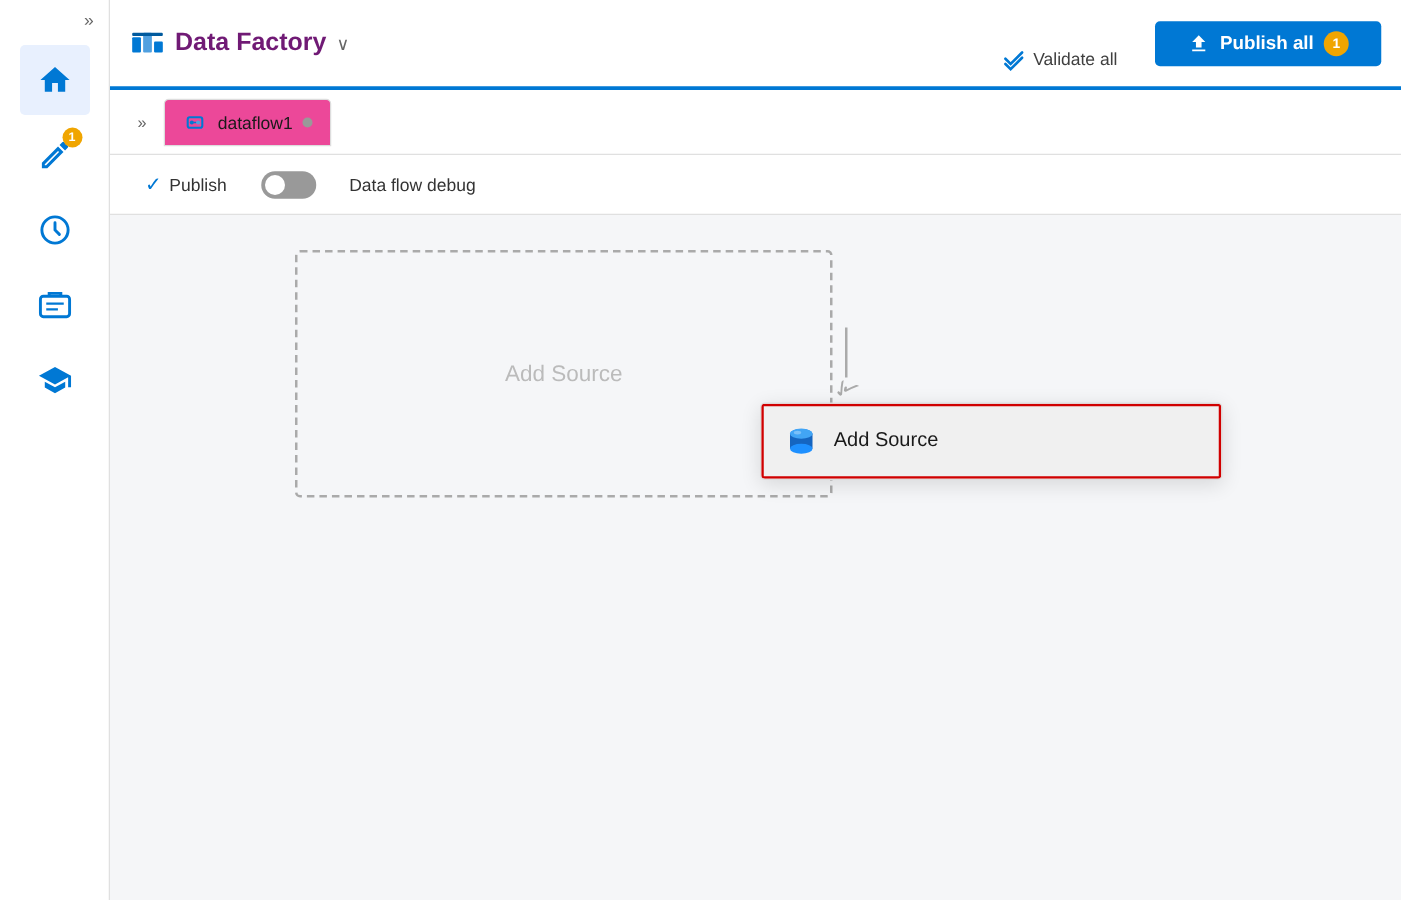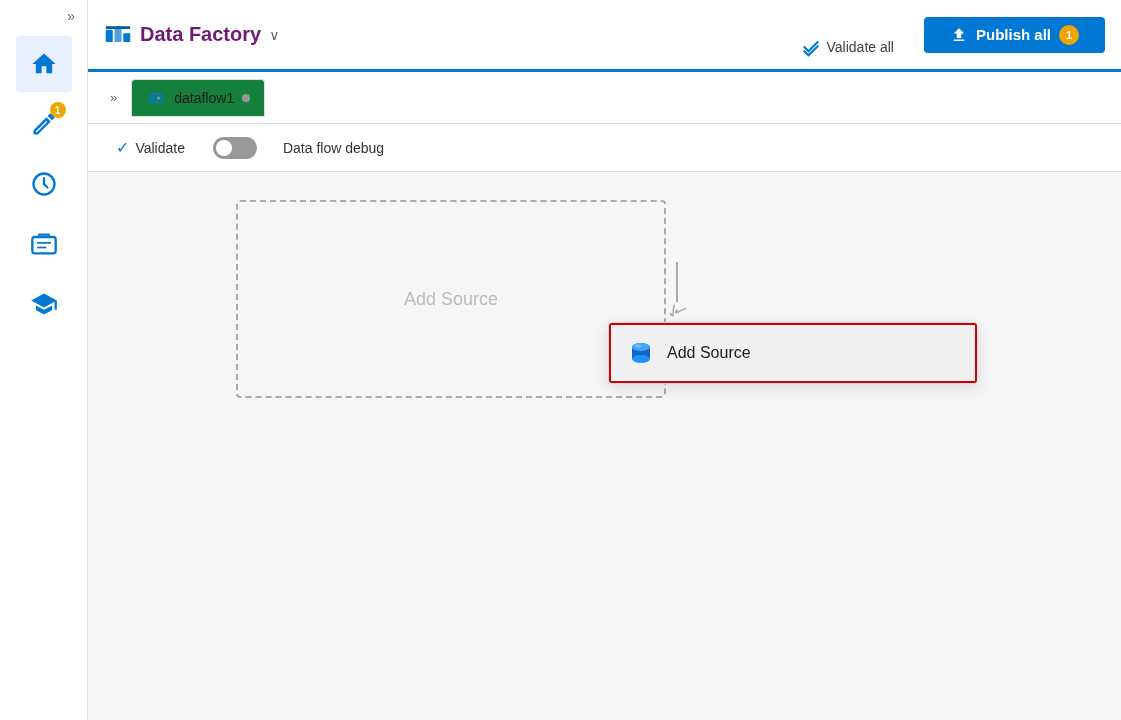--- a/index.html
+++ b/index.html
@@ -168,21 +168,21 @@
       font-size: 13px;
       cursor: pointer;
       padding: 4px 6px;
     }
 
     .tab-item {
       display: flex;
       align-items: center;
       gap: 8px;
       padding: 8px 14px;
-      background: #15803d;
+      background: #ec4899;
       border: 1px solid #ddd;
       border-radius: 4px 4px 0 0;
       cursor: pointer;
       font-size: 14px;
       color: #1a1a1a;
     }
 
     .tab-dot {
       width: 8px;
       height: 8px;
@@ -427,21 +427,21 @@
         <line x1="11" y1="12" x2="13" y2="12" stroke="#0078d4" stroke-width="1.5"></line>
       </svg>
       <span>dataflow1</span>
       <div class="tab-dot"></div>
     </div>
   </div>
 
   <div class="toolbar">
     <button class="validate-toolbar-btn">
       <span class="check-blue">✓</span>
-      <span>Validate</span>
+      <span>Publish</span>
     </button>
 
     <div class="toggle-group">
       <div class="toggle">
         <div class="toggle-thumb"></div>
       </div>
       <span class="toggle-label">Data flow debug</span>
     </div>
   </div>
 

